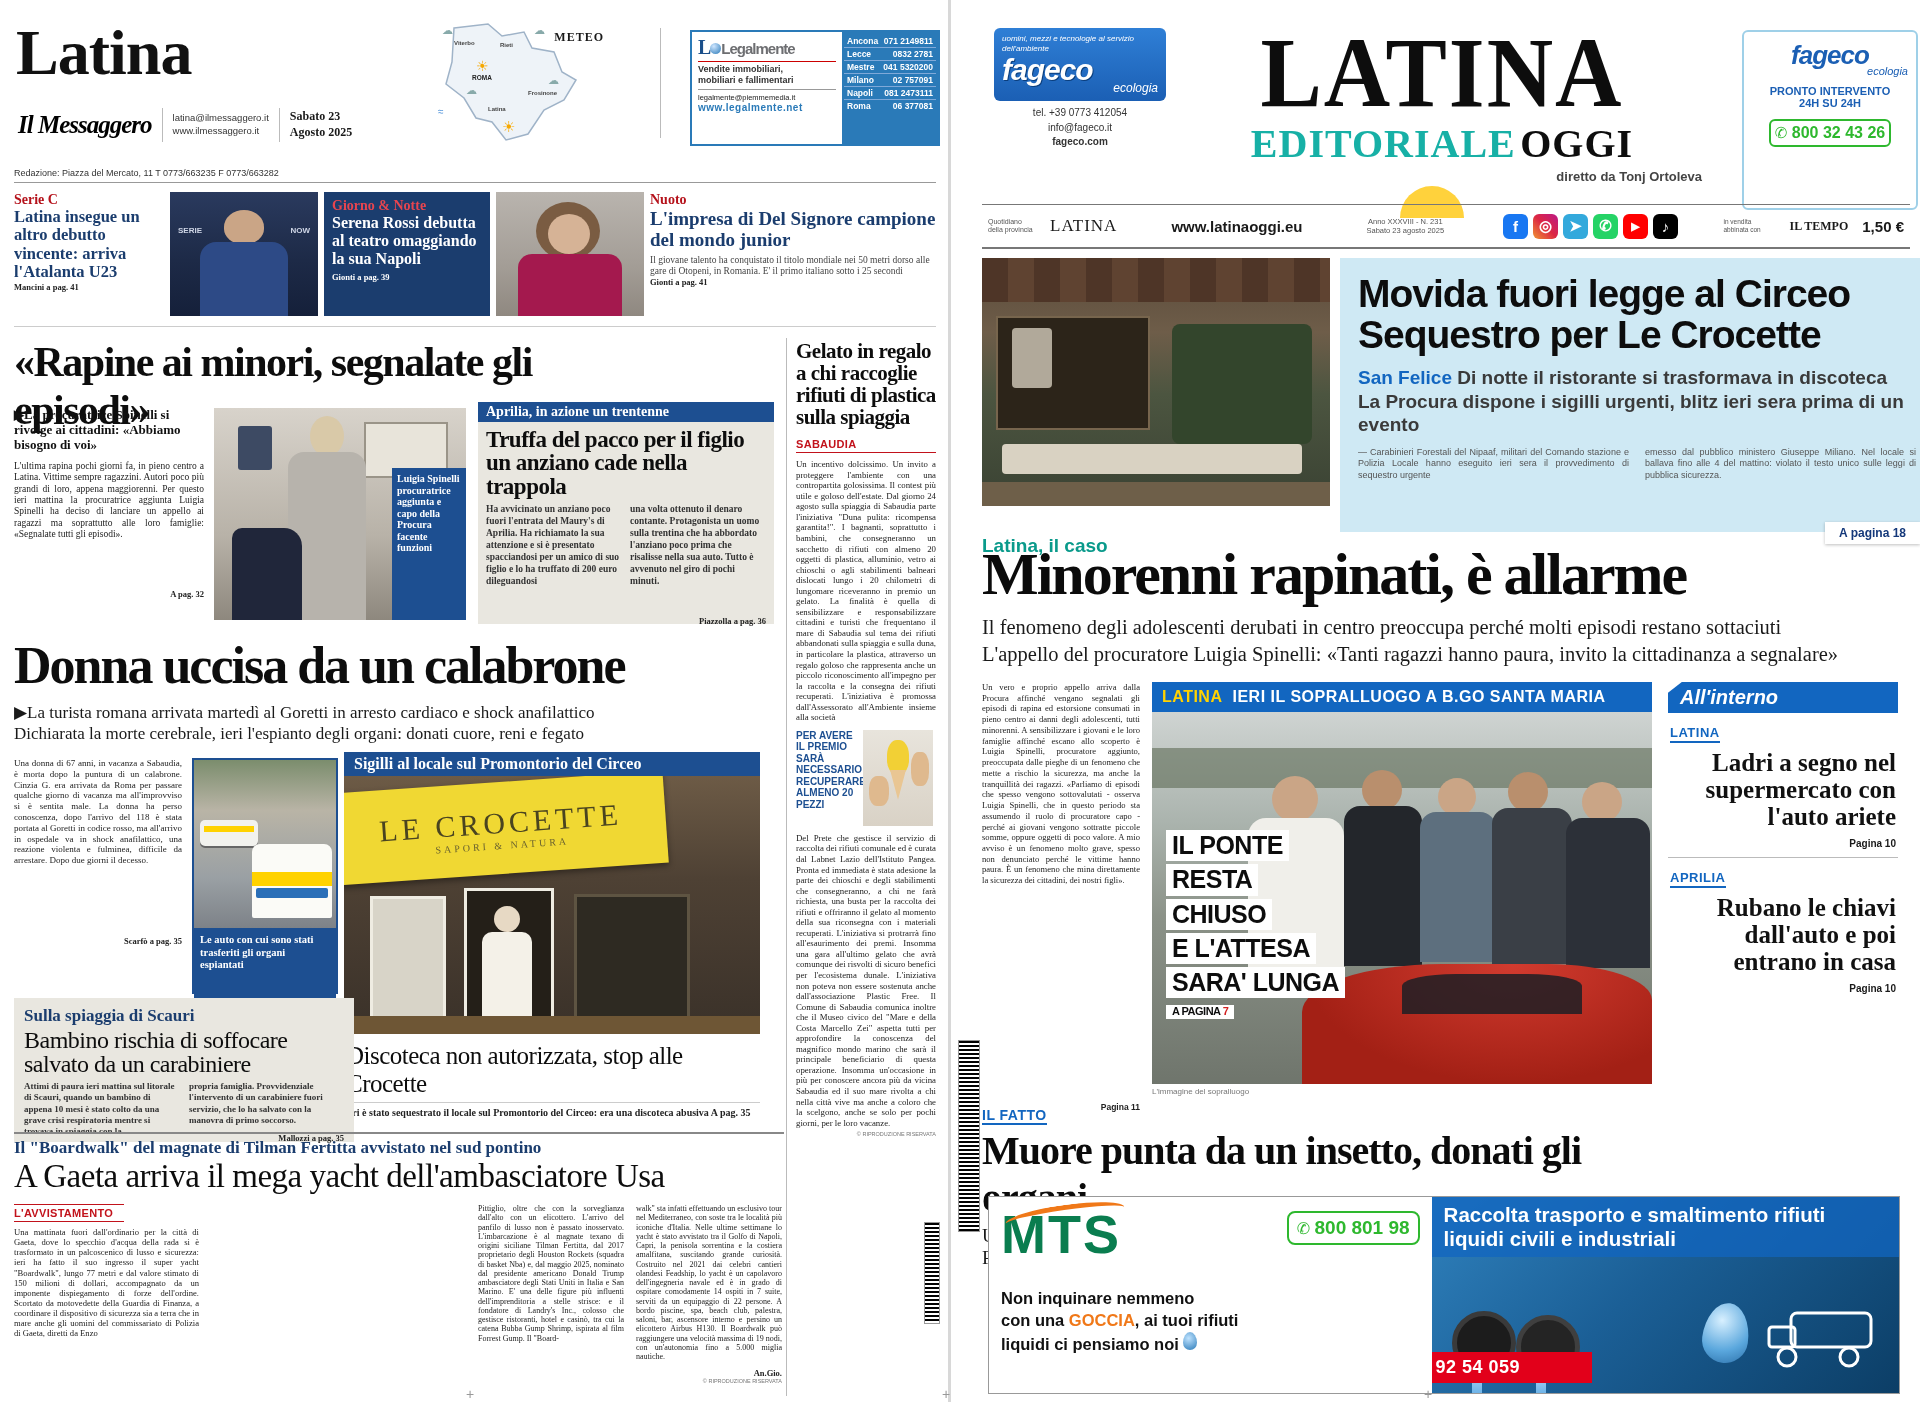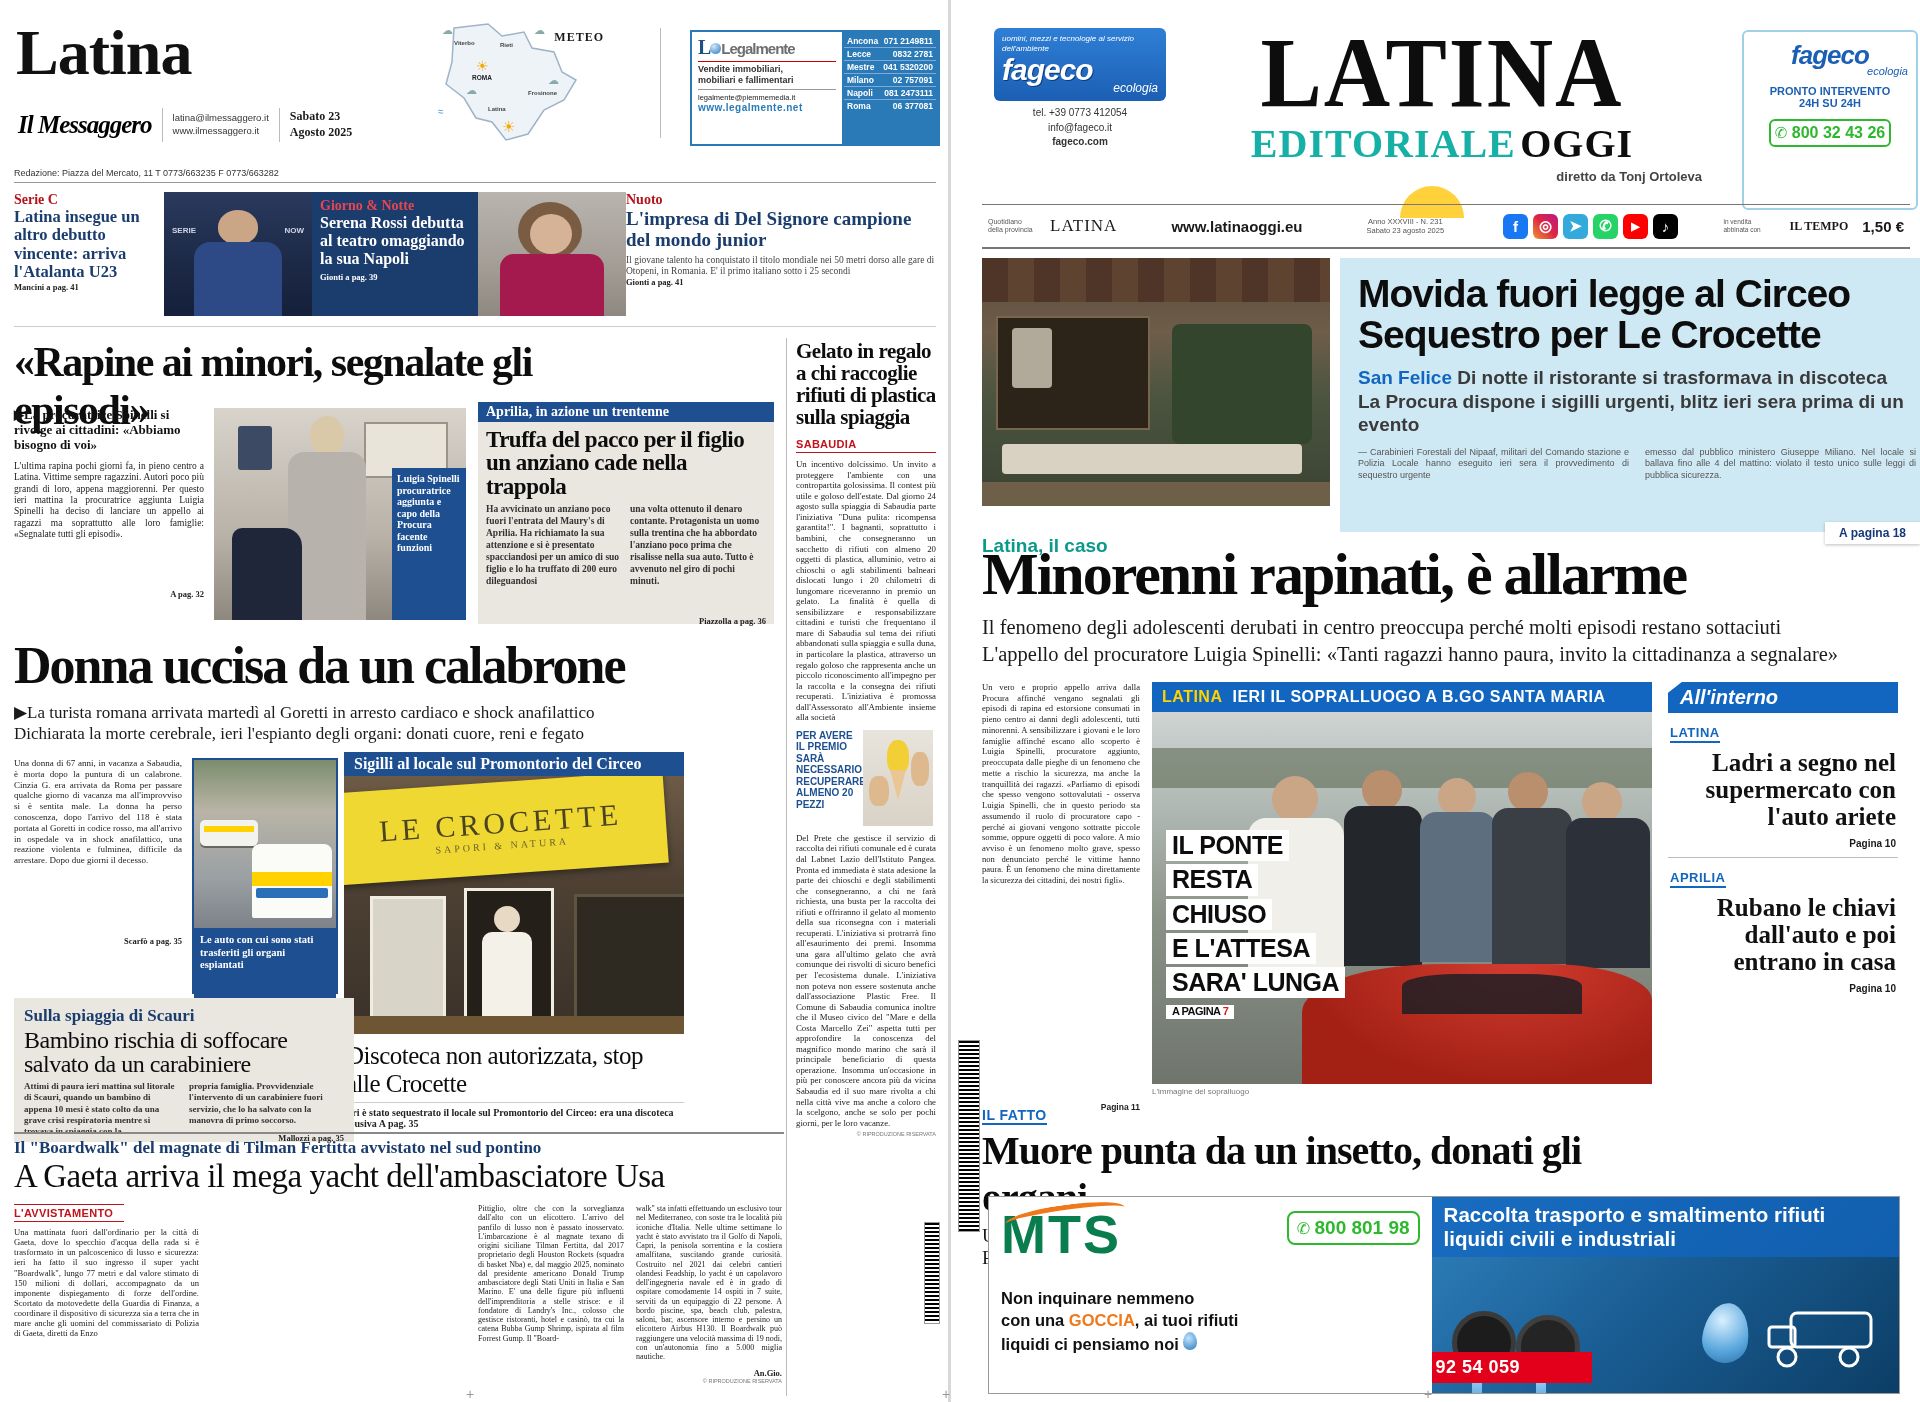--- a/index.html
+++ b/index.html
@@ -122,21 +122,21 @@
       <div class="phone-row" style="border-bottom:none;">
           <span>Roma</span>
           <span>06 377081</span>
         </div>
     </div>
   </div>
 
   <div class="abs" style="left:14px;top:168px;font-size:9px;color:#333;">Redazione: Piazza del Mercato, 11  T 0773/663235  F 0773/663282</div>
   <div class="abs" style="left:14px;top:182px;width:922px;border-top:1px solid #999;"></div>
 
-  <div class="abs" style="left:14px;top:192px;width:922px;height:124px;display:flex;">
+  <div class="abs" style="left:14px;top:192px;width:922px;height:124px;display:flex;gap:6px;">
     <div style="width:150px;">
       <div class="kicker-red" style="font-size:14px;">Serie C</div>
       <div class="strip-h" style="font-size:16.5px;">Latina insegue un altro debutto vincente: arriva l'Atalanta U23</div>
       <div class="byline">Mancini a pag. 41</div>
     </div>
     <div class="photo" style="width:148px;background:linear-gradient(180deg,#2a3a5e,#1d2a47 55%,#15203a);">
       <span class="abs" style="left:8px;top:34px;color:#cfd6e6;font-size:8px;font-weight:bold;">SERIE</span>
       <span class="abs" style="right:8px;top:34px;color:#cfd6e6;font-size:8px;font-weight:bold;">NOW</span>
       <div class="abs" style="left:54px;top:18px;width:40px;height:34px;border-radius:50% 50% 45% 45%;background:#caa586;"></div>
       <div class="abs" style="left:30px;top:50px;width:88px;height:74px;border-radius:16px 16px 0 0;background:#2d4a86;"></div>
@@ -197,21 +197,21 @@
     <div class="photo" style="width:100%;height:168px;background:linear-gradient(180deg,#7b8d6d 0%,#b9b4a6 30%,#9aa0a4 70%,#7d8288);">
       <div class="abs" style="left:6px;top:60px;width:58px;height:26px;background:#f2f2ee;border-radius:5px;box-shadow:0 2px 0 #666;"></div>
       <div class="abs" style="left:10px;top:66px;width:50px;height:6px;background:#ffd200;"></div>
       <div class="abs" style="left:58px;top:84px;width:80px;height:74px;background:#fbfbf7;border-radius:8px 8px 2px 2px;"></div>
       <div class="abs" style="left:58px;top:112px;width:80px;height:14px;background:#ffd200;"></div>
       <div class="abs" style="left:62px;top:128px;width:72px;height:10px;background:#2a6fb8;border-radius:2px;"></div>
     </div>
     <div class="cap-navy" style="height:60px;padding:6px 6px;font-size:10.5px;line-height:1.2;">Le auto con cui sono stati trasferiti gli organi espiantati</div>
   </div>
 
-  <div class="abs" style="left:344px;top:752px;width:340px;height:374px;">
+  <div class="abs" style="left:344px;top:752px;width:416px;height:374px;">
     <div class="bluebar" style="padding:3px 10px;font-size:16px;">Sigilli al locale sul Promontorio del Circeo</div>
     <div class="photo" style="width:100%;height:258px;background:linear-gradient(180deg,#6d5b46 0%,#4e4134 40%,#3a3129 100%);">
       <div class="abs" style="left:-8px;top:6px;width:330px;height:92px;background:#f0d833;transform:rotate(-4deg);box-shadow:0 3px 6px rgba(0,0,0,.4);display:flex;flex-direction:column;align-items:center;justify-content:center;">
         <div class="serif" style="font-size:30px;letter-spacing:4px;color:#4a4420;">LE CROCETTE</div>
         <div class="serif" style="font-size:10px;letter-spacing:3px;color:#6b632f;">SAPORI &amp; NATURA</div>
       </div>
       <div class="abs" style="left:26px;top:120px;width:70px;height:120px;background:#d8d4c8;border:3px solid #efece2;"></div>
       <div class="abs" style="left:120px;top:112px;width:84px;height:130px;background:#241f18;border:3px solid #efece2;"></div>
       <div class="abs" style="left:150px;top:130px;width:26px;height:26px;border-radius:50%;background:#e7d9c4;"></div>
       <div class="abs" style="left:138px;top:156px;width:50px;height:86px;background:#f4f1e8;border-radius:10px 10px 0 0;"></div>

